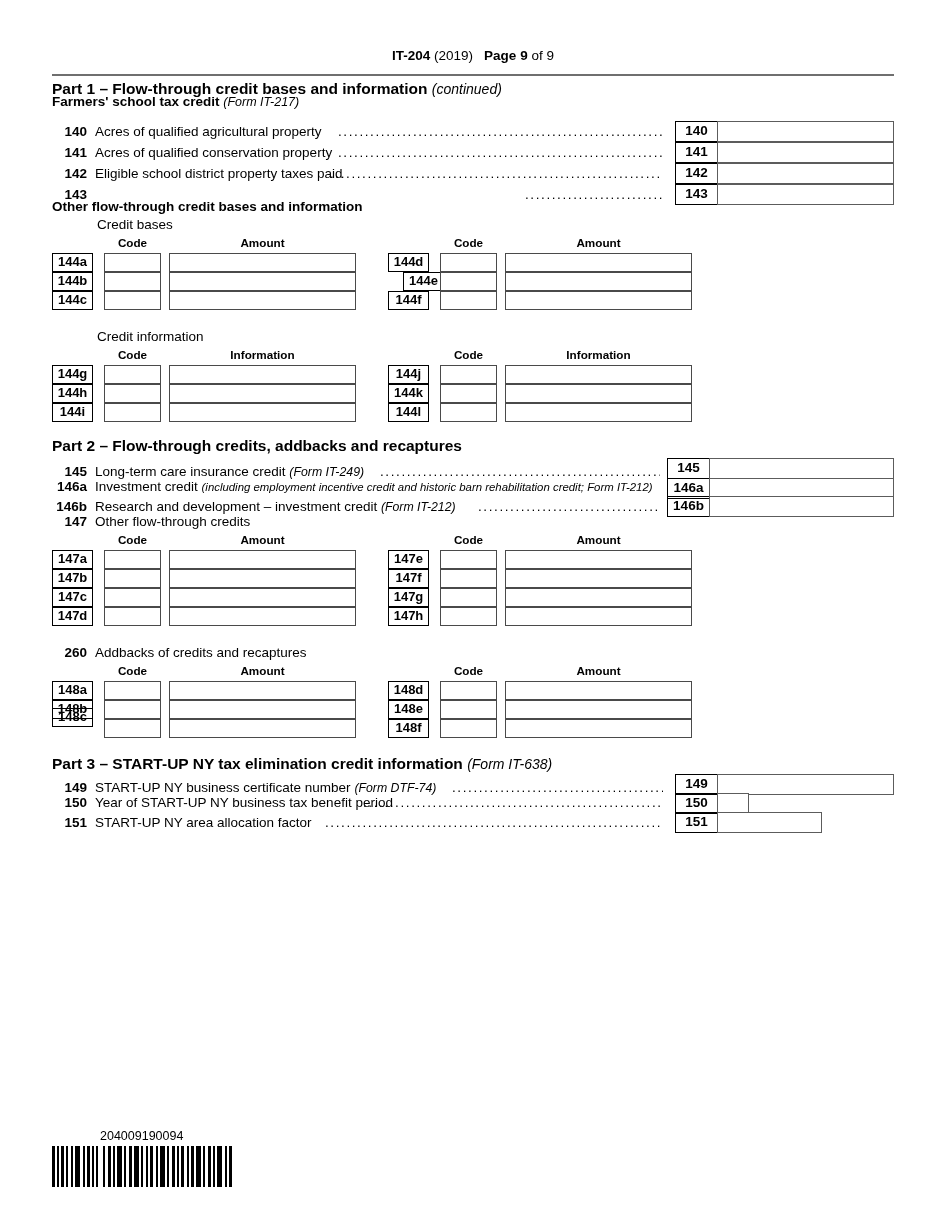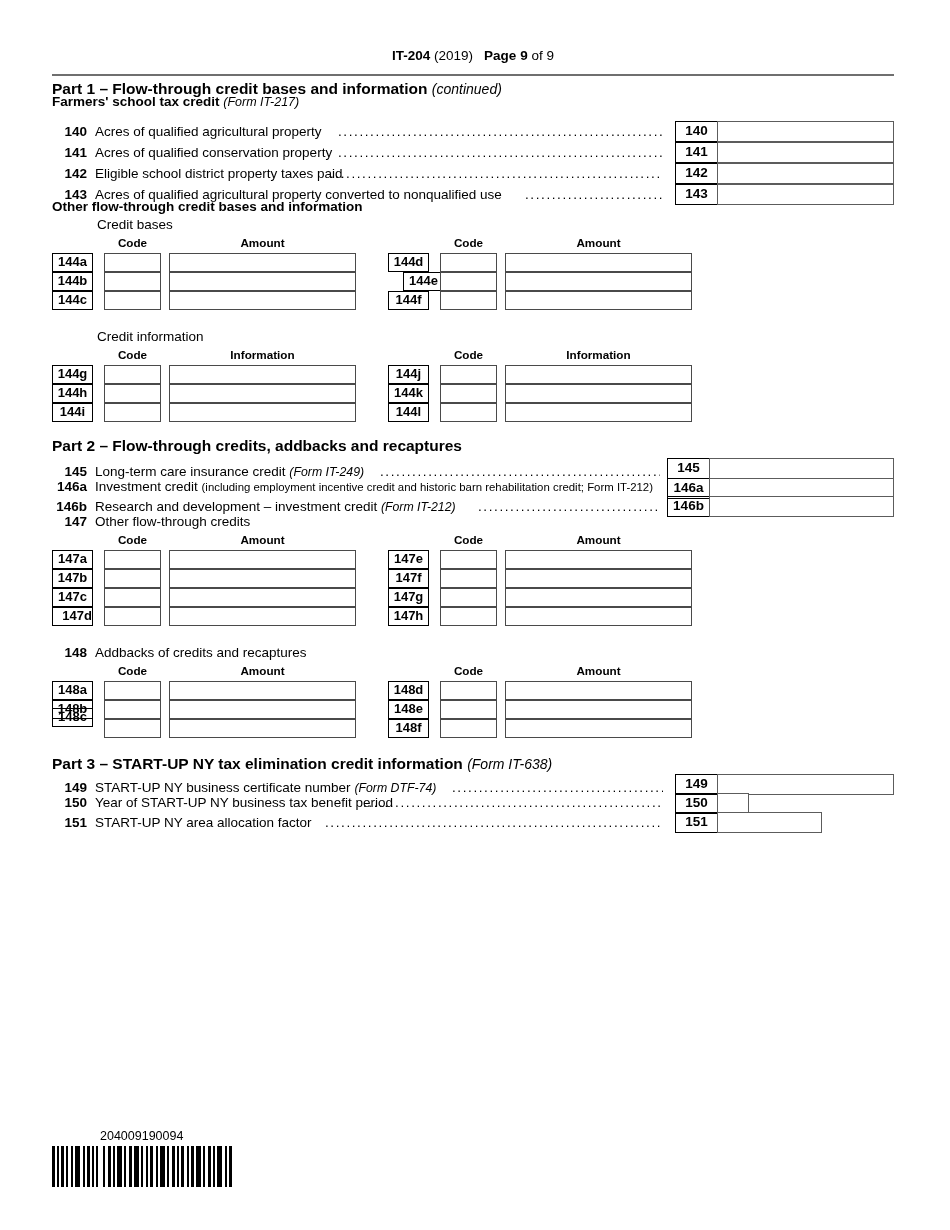--- a/index.html
+++ b/index.html
@@ -93,20 +93,21 @@
     margin-right: 8px;
     font-weight: bold;
     white-space: nowrap;
   }
   .line .txt { }
   .line .it {
     font-style: italic;
     font-size: 12.3px;
   }
   .line .it-sm {
+    font-style: italic;
     font-size: 11.4px;
   }
   .leader {
     position: absolute;
     height: 19px;
     overflow: hidden;
     font-size: 13.5px;
     letter-spacing: 1.6px;
     color: #000;
     white-space: nowrap;
@@ -251,21 +252,20 @@
     <span class="txt">Eligible school district property taxes paid</span>
   </div>
   <div class="leader" style="left:330px; top:166px; width:333px;">.........................................................................................</div>
   <div class="ansrow" style="left:675px; top:163px;">
     <span class="tag">142</span>
     <span class="fld" style="width:177px;"></span>
   </div>
 
   <div class="line" style="left:95px; top:187px;">
     <span class="num">143</span>
-    <span class="txt">Acres of qualified agricultural property converted to nonqualified use</span>
   </div>
   <div class="leader" style="left:525px; top:187px; width:138px;">....................................</div>
   <div class="ansrow" style="left:675px; top:184px;">
     <span class="tag">143</span>
     <span class="fld" style="width:177px;"></span>
   </div>
 
   <div class="sub-heading" style="top:199px;">
     <span>Other flow-through credit bases and information</span>
   </div>
@@ -392,21 +392,21 @@
     <div class="datacell" style="top:17px; width:187px;"></div>
 
     <div class="rowtag" style="top:36px;">147b</div>
     <div class="codecell" style="top:36px;"></div>
     <div class="datacell" style="top:36px; width:187px;"></div>
 
     <div class="rowtag" style="top:55px;">147c</div>
     <div class="codecell" style="top:55px;"></div>
     <div class="datacell" style="top:55px; width:187px;"></div>
 
-    <div class="rowtag" style="top:74px;text-align:right;">147d</div>
+    <div class="rowtag" style="top:74px;">147d</div>
     <div class="codecell" style="top:74px;"></div>
     <div class="datacell" style="top:74px; width:187px;"></div>
   </div>
 
   <div class="grid" style="left:388px; top:533px;">
     <div class="ghead" style="left:52px; width:57px;">Code</div>
     <div class="ghead" style="left:117px; width:187px;">Amount</div>
 
     <div class="rowtag" style="top:17px;">147e</div>
     <div class="codecell" style="top:17px;"></div>
@@ -419,21 +419,21 @@
     <div class="rowtag" style="top:55px;">147g</div>
     <div class="codecell" style="top:55px;"></div>
     <div class="datacell" style="top:55px; width:187px;"></div>
 
     <div class="rowtag" style="top:74px;">147h</div>
     <div class="codecell" style="top:74px;"></div>
     <div class="datacell" style="top:74px; width:187px;"></div>
   </div>
 
   <div class="line" style="left:95px; top:645px;">
-    <span class="num">148</span>
+    <span class="num">260</span>
     <span class="txt">Addbacks of credits and recaptures</span>
   </div>
 
   <div class="grid" style="left:52px; top:664px;">
     <div class="ghead" style="left:52px; width:57px;">Code</div>
     <div class="ghead" style="left:117px; width:187px;">Amount</div>
 
     <div class="rowtag" style="top:17px;">148a</div>
     <div class="codecell" style="top:17px;"></div>
     <div class="datacell" style="top:17px; width:187px;"></div>

